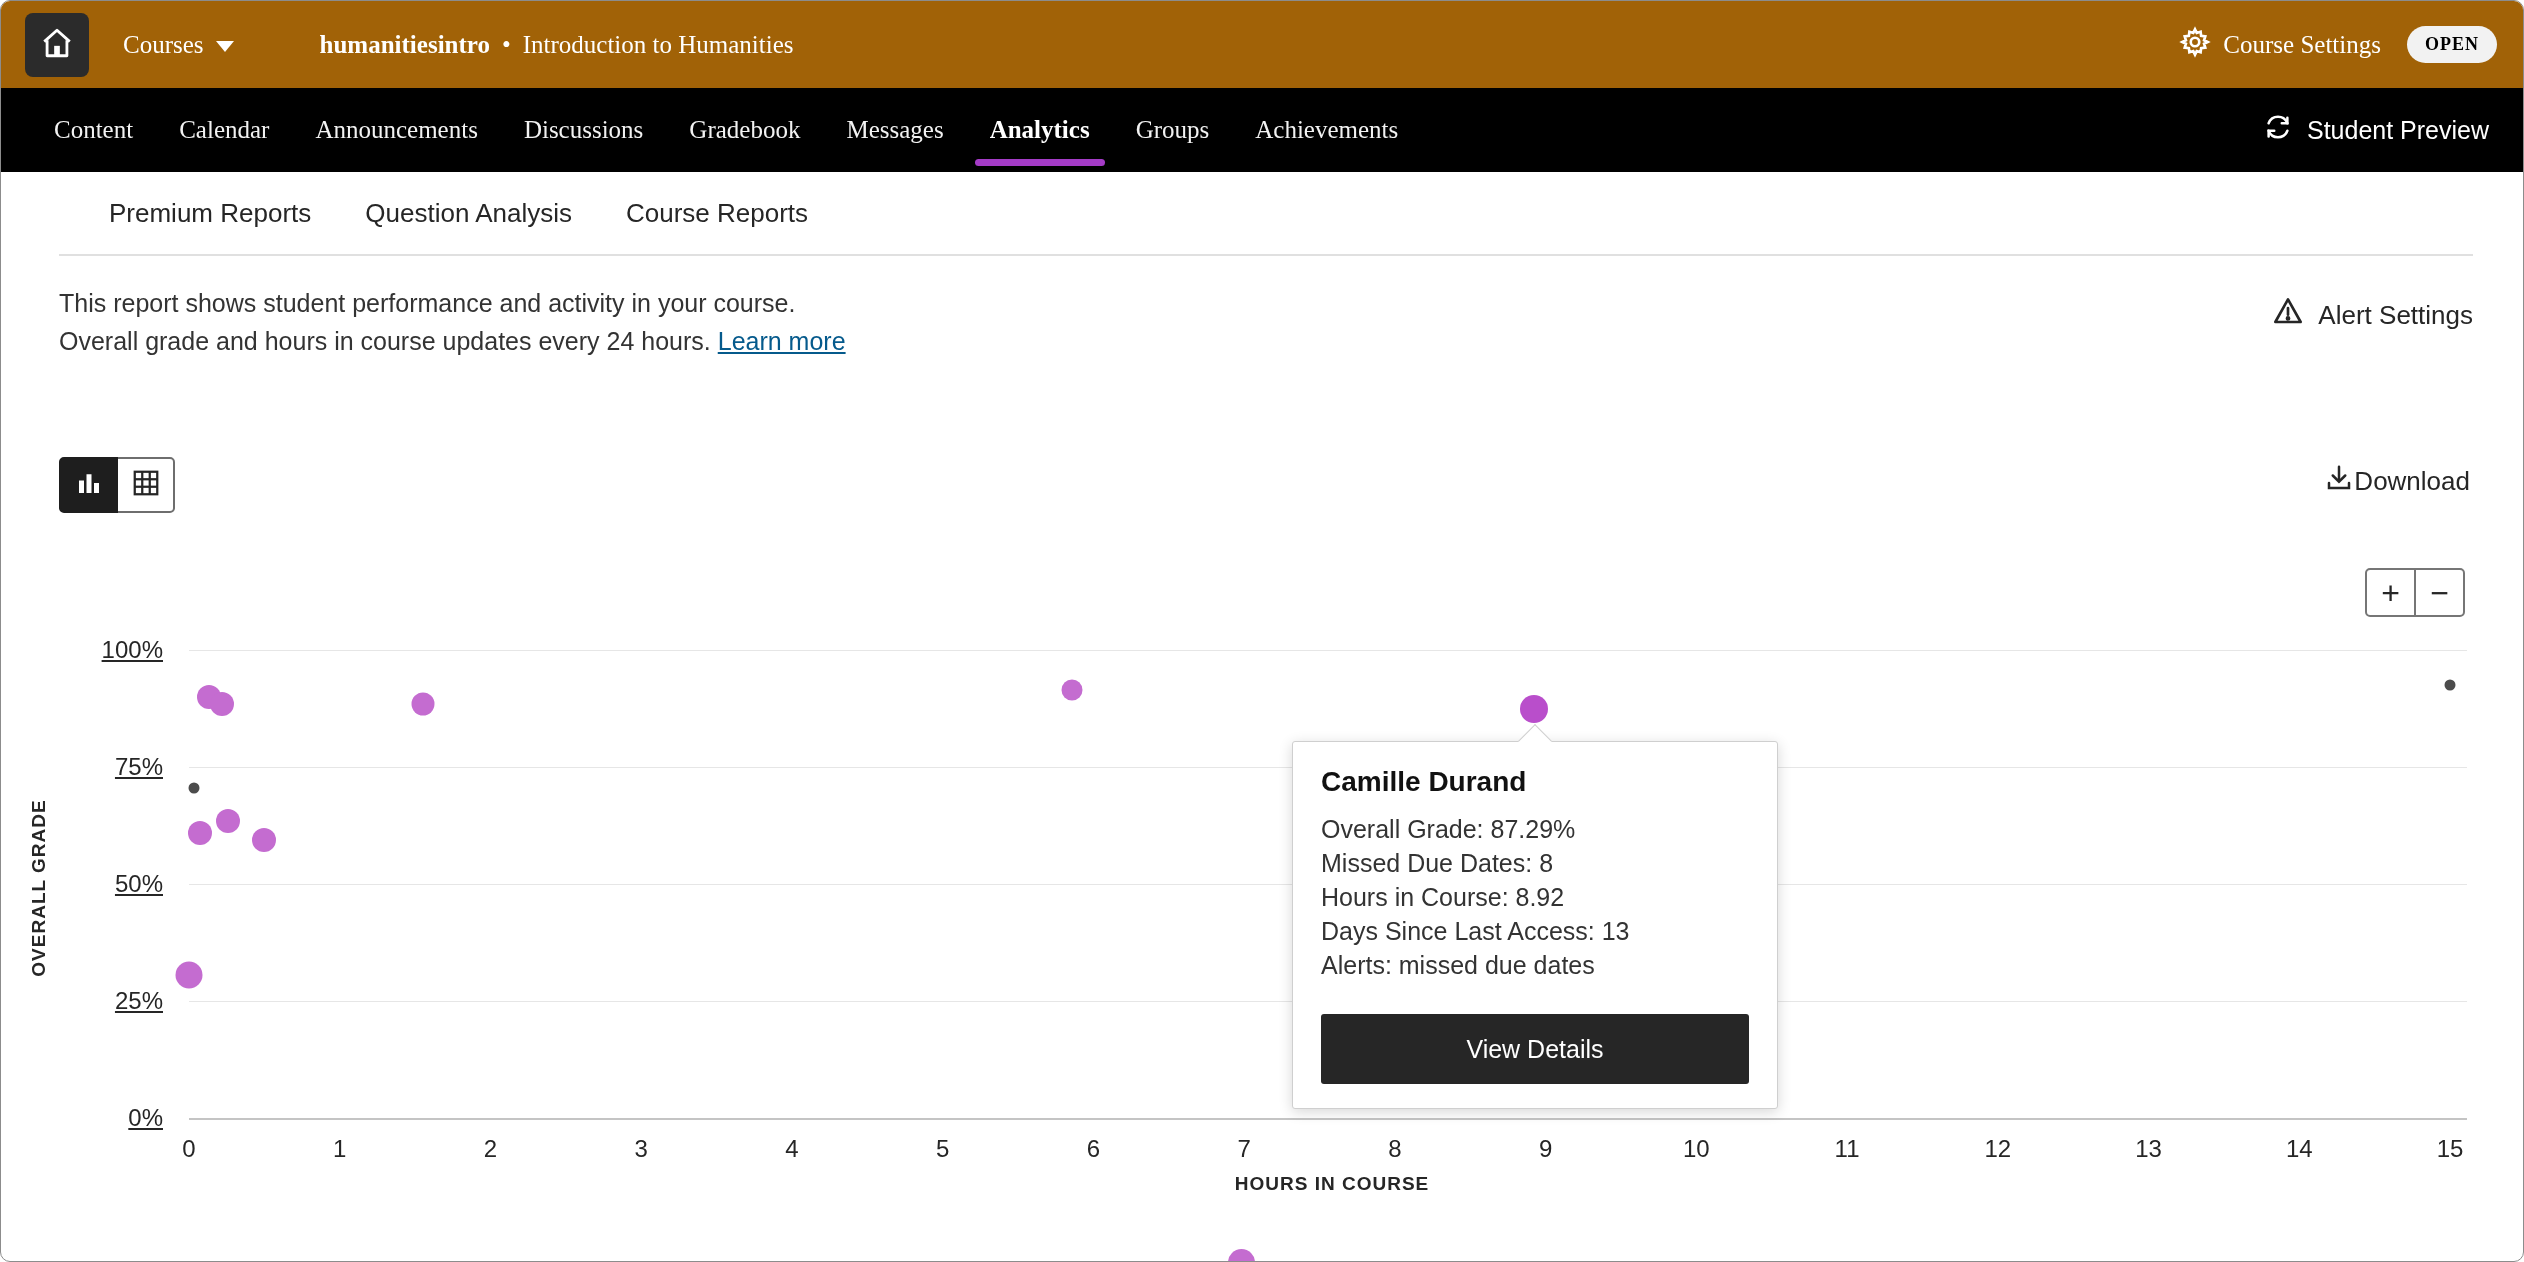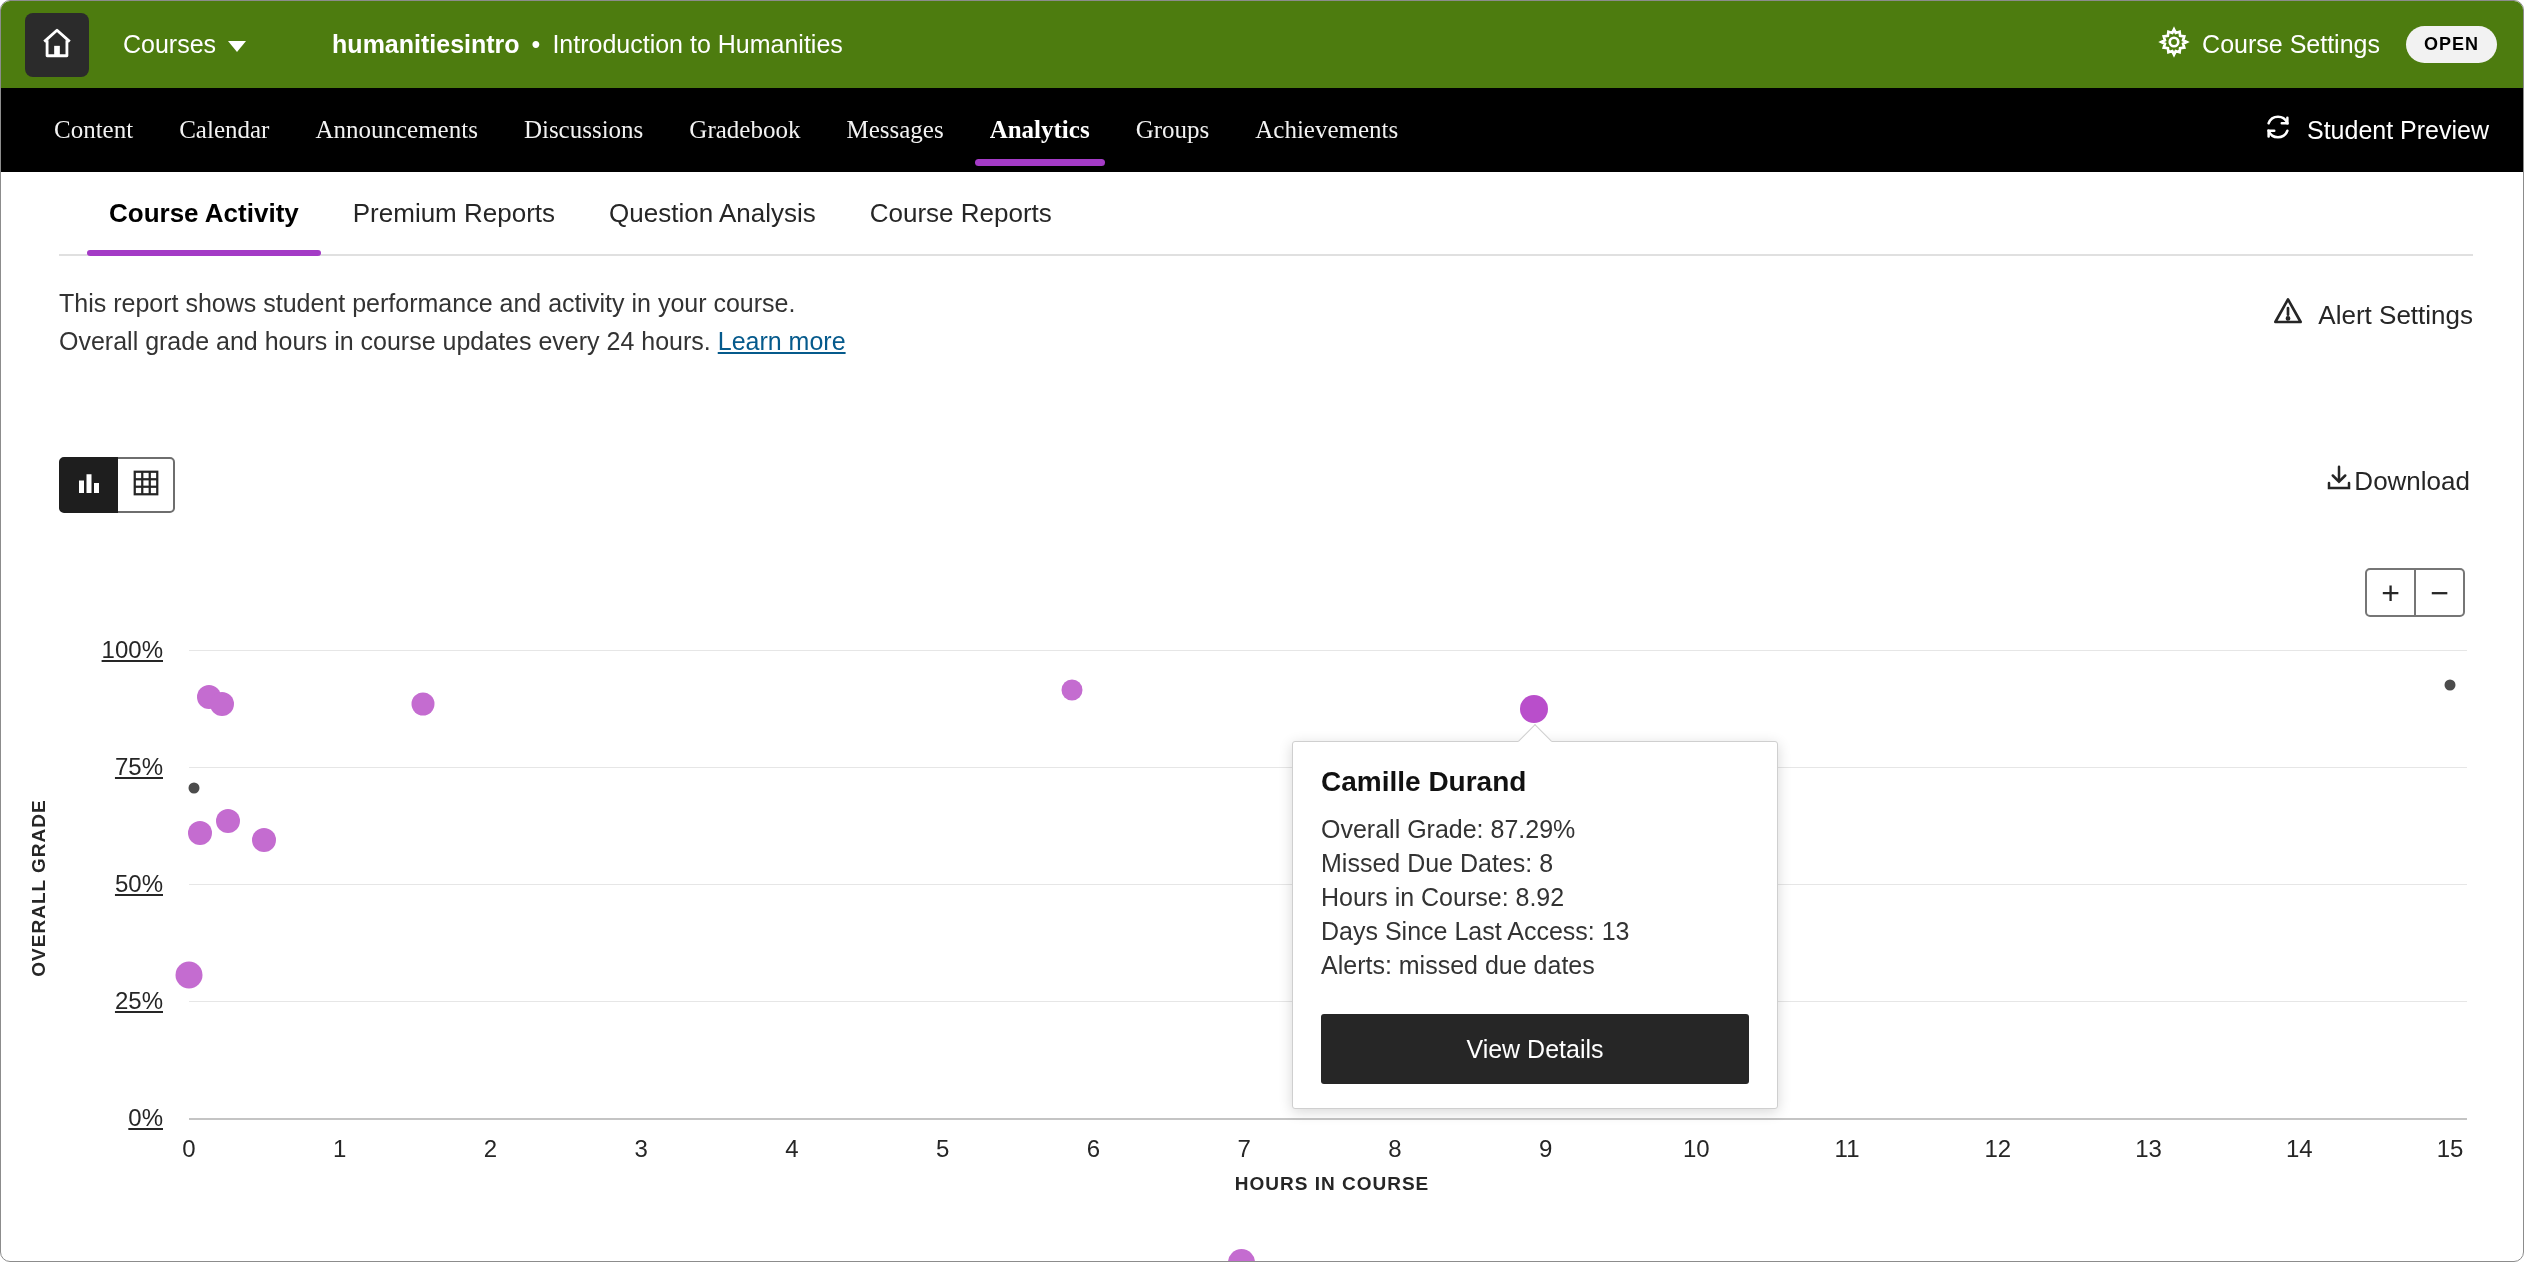--- a/index.html
+++ b/index.html
@@ -13,24 +13,25 @@
     position:relative;
     width:2524px; height:1262px;
     border:1px solid #8c8c8c;
     border-radius:10px;
     overflow:hidden;
     background:#fff;
   }
 
   
   .topbar {
-    height:87px; background:#4d7c0f;
+    height:87px; background:#a16207;
     display:flex; align-items:center;
     padding:0 26px 0 24px;
     color:#fff;
+    font-family:Liberation Serif, serif;
   }
   .home-btn {
     width:64px; height:64px; border-radius:8px;
     background:#2b2b2b; display:flex; align-items:center; justify-content:center;
     flex:0 0 auto; cursor:pointer;
   }
   .courses-btn {
     display:flex; align-items:center; gap:12px;
     margin-left:34px; font-size:25px; color:#fff; cursor:pointer;
   }
@@ -224,21 +225,20 @@
           <path d="M19.5 4.5 V 9 H 15"></path>
           <path d="M4.5 19.5 V 15 H 9"></path>
         </svg>
       </span>
       <span>Student Preview</span>
     </div>
   </nav>
 
   <div class="subnav">
     <div class="subnav-inner">
-        <div class="sub-tab active">Course Activity</div>
         <div class="sub-tab">Premium Reports</div>
         <div class="sub-tab">Question Analysis</div>
         <div class="sub-tab">Course Reports</div>
       </div>
   </div>
 
   <section class="report-info">
     <div class="line">This report shows student performance and activity in your course.</div>
     <div class="line">
       <span>Overall grade and hours in course updates every 24 hours.</span>

